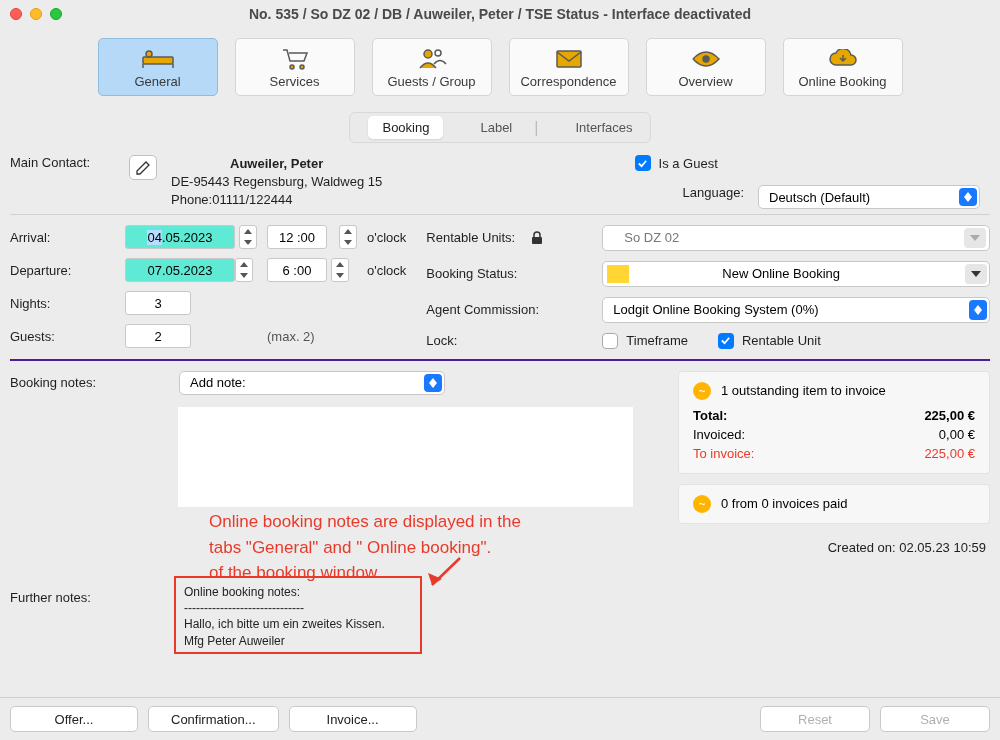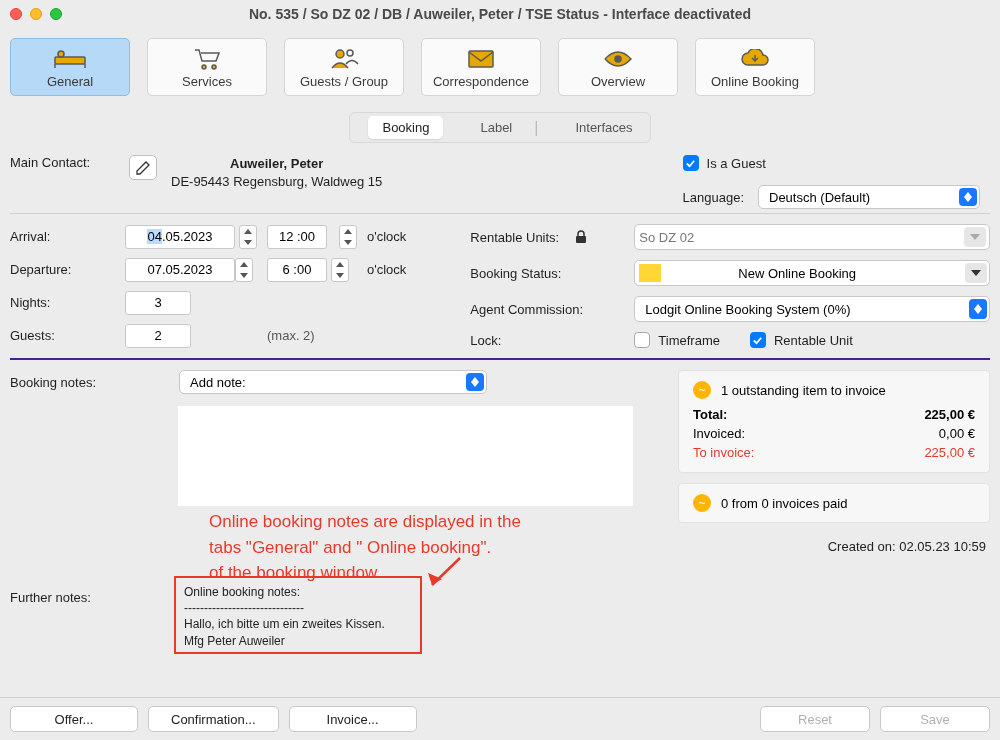--- a/index.html
+++ b/index.html
@@ -6,21 +6,21 @@
 body { background: #ececec; width: 1000px; height: 740px; overflow: hidden; position: relative; }
 
 .titlebar { height: 28px; display: flex; align-items: center; padding: 0 10px; position: relative; }
 .traffic-lights { display: flex; gap: 8px; }
 .tl { width: 12px; height: 12px; border-radius: 50%; }
 .tl-red { background: #ff5f57; border: 0.5px solid #e24238; }
 .tl-yellow { background: #ffbd2e; border: 0.5px solid #e2a200; }
 .tl-green { background: #28c840; border: 0.5px solid #1ca52d; }
 .title-text { position: absolute; left: 0; right: 0; text-align: center; font-weight: 700; color: #4a4a4a; font-size: 14px; }
 
-.toolbar-tabs { display: flex; gap: 17px; padding: 10px; }
+.toolbar-tabs { display: flex; gap: 17px; padding: 10px; justify-content: center; }
 .tool-tab { width: 120px; height: 58px; background: #fafafa; border: 1px solid #d5d5d5; border-radius: 5px; display: flex; flex-direction: column; align-items: center; justify-content: center; gap: 2px; font-size: 13px; color: #3a3a3a; cursor: pointer; }
 .tool-tab.active { background: #b5d9f7; border-color: #8fbde0; }
 .tool-tab .icon { height: 26px; display: flex; align-items: center; justify-content: center; color: #e6a800; }
 
 .subtabs { display: flex; justify-content: center; padding: 6px 0 8px; }
 .subtabs-inner { background: #eaeaea; border-radius: 6px; padding: 3px; display: flex; align-items: center; gap: 8px; border: 1px solid #d8d8d8; }
 .subtab { padding: 4px 14px; font-size: 13px; color: #555; border-radius: 5px; cursor: pointer; margin-left: 15px; }
 .subtab.active { background: #fff; box-shadow: 0 1px 2px rgba(0,0,0,0.1); color: #222; }
 .subtab-sep { color: #bbb; }
 
@@ -33,50 +33,50 @@
 .field-label { width: 105px; font-size: 13px; color: #1f1f1f; }
 .edit-btn { width: 28px; height: 25px; border: 1px solid #c0c0c0; border-radius: 5px; background: #fff; display: flex; align-items: center; justify-content: center; color: #333; cursor: pointer; }
 .contact-info { font-size: 13px; color: #1f1f1f; line-height: 1.4; }
 .contact-info .name { font-weight: 700; text-align: center; }
 
 .right-col-top { margin-left: auto; padding-right: 10px; display: flex; flex-direction: column; gap: 14px; }
 .chk-row { display: flex; align-items: center; gap: 8px; }
 .chk { width: 16px; height: 16px; border-radius: 4px; background: #007aff; display: flex; align-items: center; justify-content: center; }
 .chk.unchecked { background: #fff; border: 1px solid #aaa; }
 .chk svg { width: 11px; height: 11px; }
-.lang-row { display: flex; align-items: center; gap: 14px; }
+.lang-row { display: flex; gap: 14px; margin-left: 48px; }
 .select { background: #fff; border: 1px solid #c8c8c8; border-radius: 5px; height: 24px; display: flex; align-items: center; padding: 0 6px 0 10px; font-size: 13px; position: relative; }
 .select .sel-arrows { position: absolute; right: 2px; top: 2px; bottom: 2px; width: 18px; background: #1878ff; border-radius: 4px; display: flex; flex-direction: column; align-items: center; justify-content: center; color: #fff; }
 .select .sel-arrows svg { width: 8px; height: 5px; }
 
 .dates-grid { display: flex; gap: 20px; }
 .dates-left { display: grid; grid-template-columns: 105px auto auto auto; gap: 8px 10px; align-items: center; }
-.date-input { width: 110px; height: 24px; border: 1px solid #c8c8c8; border-radius: 3px; background: #ffffff; font-size: 13px; padding: 0 6px; display: flex; align-items: center; justify-content: center; }
+.date-input { width: 110px; height: 24px; border: 1px solid #c8c8c8; border-radius: 3px; background: #5eead4; font-size: 13px; padding: 0 6px; display: flex; align-items: center; justify-content: center; }
 .date-input .hilite { background: #b8dbff; }
 .time-input { width: 60px; height: 24px; border: 1px solid #c8c8c8; border-radius: 3px; background: #fff; font-size: 13px; display: flex; align-items: center; justify-content: center; }
 .stepper { width: 18px; height: 24px; border: 1px solid #c8c8c8; border-radius: 3px; background: #fff; display: flex; flex-direction: column; }
 .stepper div { flex: 1; display: flex; align-items: center; justify-content: center; }
 .stepper svg { width: 8px; height: 5px; }
 .num-input { width: 66px; height: 24px; border: 1px solid #c8c8c8; border-radius: 3px; background: #fff; font-size: 13px; text-align: center; display: flex; align-items: center; justify-content: center; }
 .max-txt { font-size: 13px; color: #555; }
 
-.dates-right { display: grid; grid-template-columns: 160px 1fr; gap: 10px 4px; align-items: center; flex: 1; margin-left: 44px; }
+.dates-right { display: grid; grid-template-columns: 160px 1fr; gap: 10px 16px; align-items: center; flex: 1; }
 .lock-icon { color: #333; }
-.ru-select { background: #fff; border: 1px solid #c8c8c8; border-radius: 5px; height: 26px; display: flex; align-items: center; padding: 0 36px 0 4px; font-size: 13px; color: #777; position: relative; flex: 1; }
+.ru-select { background: #fff; border: 1px solid #c8c8c8; border-radius: 5px; height: 26px; display: flex; align-items: center; padding: 0 36px 0 21px; font-size: 13px; color: #777; position: relative; flex: 1; }
 .ru-caret { position: absolute; right: 3px; top: 2px; bottom: 2px; width: 22px; background: #e6e6e6; border-radius: 4px; display: flex; align-items: center; justify-content: center; color: #888; }
 .status-select { background: #fff; border: 1px solid #c8c8c8; border-radius: 5px; height: 26px; display: flex; align-items: center; padding: 0 36px 0 6px; font-size: 13px; position: relative; flex: 1; justify-content: center; }
 .status-swatch { width: 22px; height: 18px; background: #ffd633; margin-right: 8px; position: absolute; left: 4px; }
 .status-caret { position: absolute; right: 2px; top: 2px; bottom: 2px; width: 22px; background: #e6e6e6; border-radius: 4px; display: flex; align-items: center; justify-content: center; color: #444; }
 .agent-select { background: #fff; border: 1px solid #c8c8c8; border-radius: 5px; height: 26px; display: flex; align-items: center; padding: 0 32px 0 10px; font-size: 13px; position: relative; flex: 1; }
 .lock-row { display: flex; align-items: center; gap: 30px; }
 
 .notes-section { display: flex; gap: 16px; }
 .notes-left { flex: 1; }
 .note-sel-row { display: flex; align-items: center; gap: 14px; }
-.note-select { width: 308px; }
+.note-select { width: 266px; }
 .notes-body { margin-left: 168px; margin-top: 12px; }
 .notes-textarea { width: 455px; height: 100px; background: #fff; border: 1px solid #fff; }
 
 .annotation { color: #e83a2a; font-size: 17px; line-height: 1.5; position: absolute; left: 209px; top: 478px; width: 400px; pointer-events: none; z-index: 5; margin-top: 31px; }
 .arrow-svg { position: absolute; left: 420px; top: 555px; z-index: 6; pointer-events: none; }
 
 .further-label { position: absolute; left: 10px; top: 590px; font-size: 13px; }
 .further-box { position: absolute; left: 174px; top: 576px; width: 248px; height: 78px; border: 2.5px solid #e83a2a; padding: 6px 8px; font-size: 12px; line-height: 1.35; color: #222; }
 
 .notes-right { width: 312px; display: flex; flex-direction: column; gap: 10px; }
@@ -180,20 +180,21 @@
   <div class="contact-row">
     <div class="field-label">Main Contact:</div>
     <div class="edit-btn">
       <svg width="14" height="14" viewBox="0 0 14 14" stroke="#333" stroke-width="1.3" fill="none">
           <path d="M10 1 l3 3 l-9 9 h-3 v-3 z"></path>
         </svg>
     </div>
     <div class="contact-info">
       <div class="name">Auweiler, Peter</div>
       <div>DE-95443 Regensburg, Waldweg 15</div>
+      <div>Phone:01111/122444</div>
     </div>
     <div class="right-col-top">
       <div class="chk-row">
         <div class="chk">
           <svg viewBox="0 0 12 12" stroke="#fff" stroke-width="2" fill="none">
               <path d="M2 6 l3 3 l5-6"></path>
             </svg>
         </div>
         <span class="label">Is a Guest</span>
       </div>

